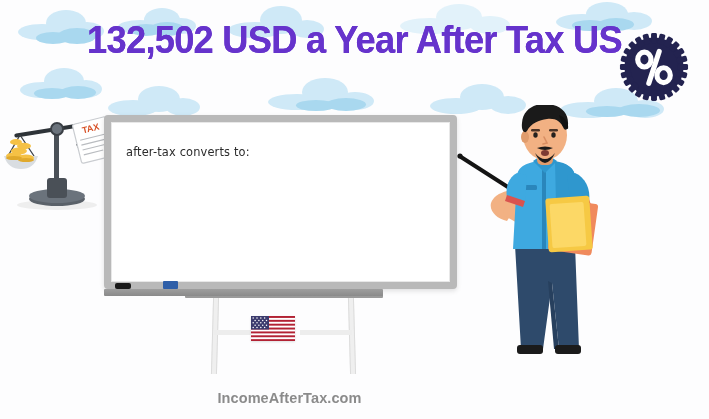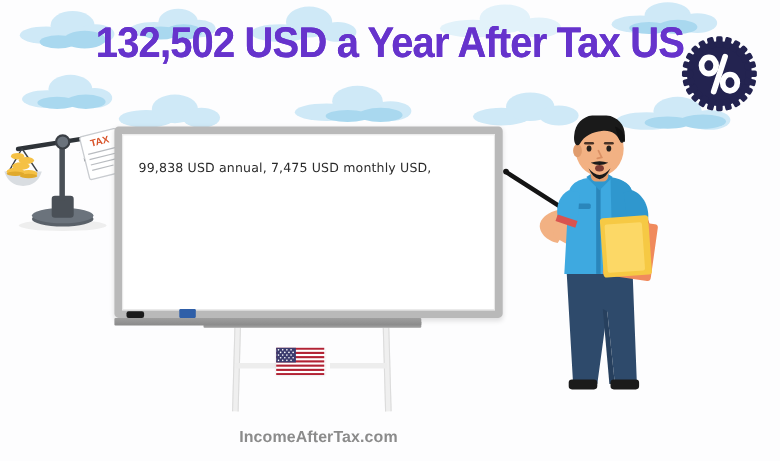--- a/index.html
+++ b/index.html
@@ -344,21 +344,21 @@
           <line x1="79" y1="36" x2="105" y2="36"></line>
           <line x1="79" y1="41" x2="105" y2="41"></line>
           <line x1="79" y1="46" x2="99" y2="46"></line>
         </g>
       </g>
     </svg>
   </div>
 
   <div id="whiteboard">
     <div id="whiteboard-inner">
-      <div class="wb-line">99,838 USD annual, 7,475 USD monthly USD,</div>
+      <div class="wb-line">after-tax converts to:</div>
     </div>
   </div>
   <div id="wb-tray"></div>
   <div id="wb-marker"></div>
   <div id="wb-eraser"></div>
 
   <div id="stand-bar"></div>
   <div class="stand-leg" id="leg-l"></div>
   <div class="stand-leg" id="leg-r"></div>
   <div class="stand-cross" id="cross-a"></div>

